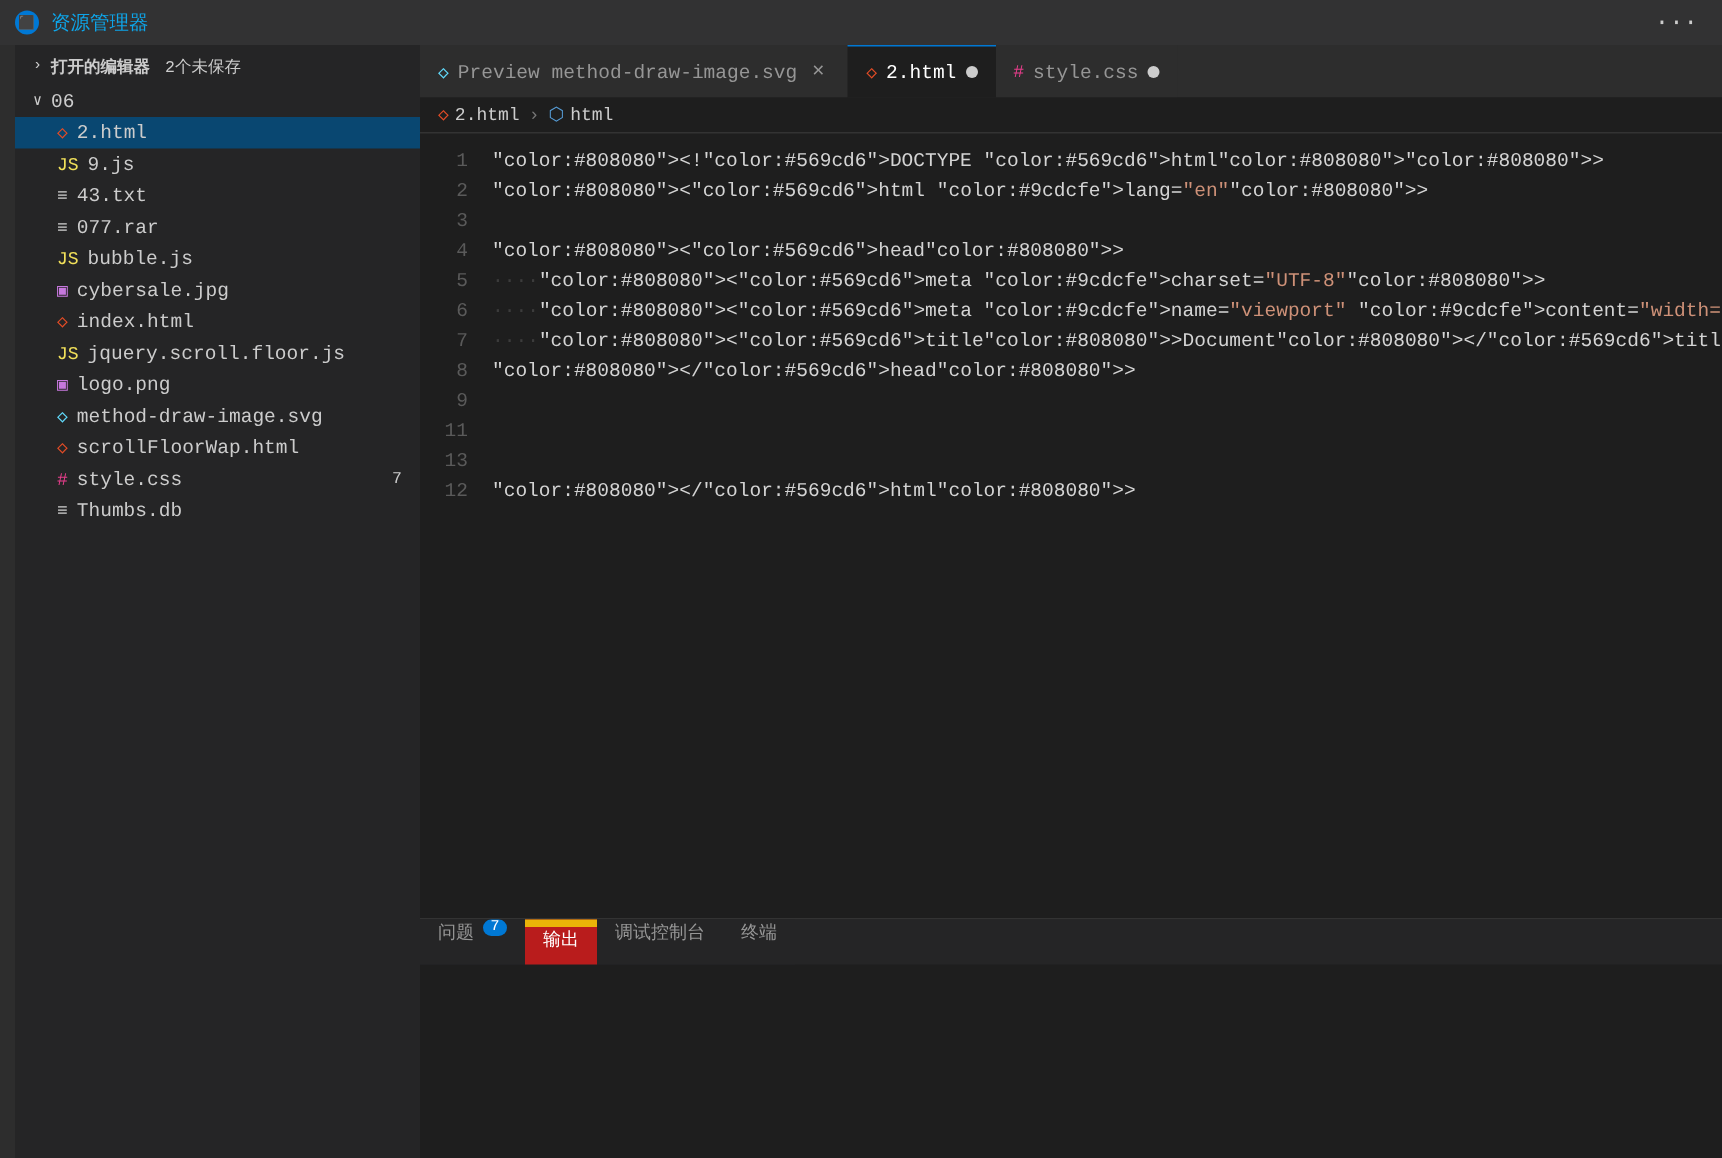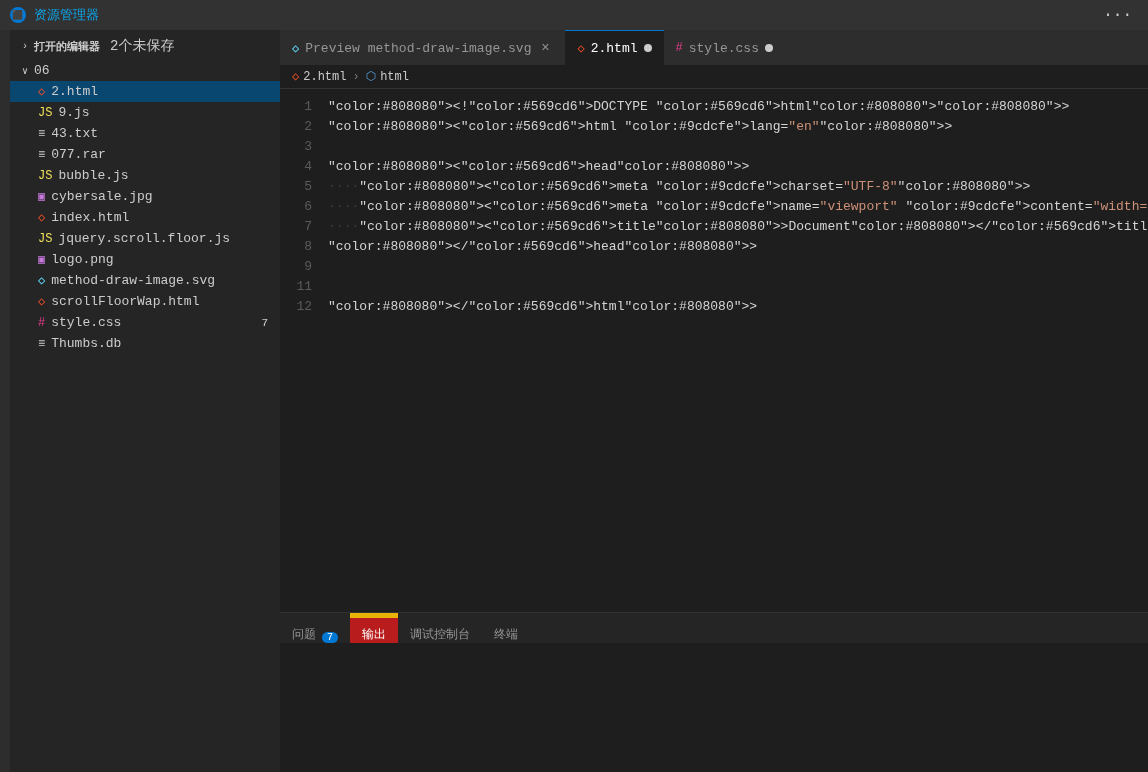--- a/index.html
+++ b/index.html
@@ -96,21 +96,21 @@
       color: #cccccc;
       font-size: 10px;
     }
     .open-editors-label {
       color: #cccccc;
       font-size: 11px;
       font-weight: 600;
     }
     .unsaved-badge {
       color: #cccccc;
-      font-size: 14px;
+      font-size: 11px;
       margin-left: 4px;
     }
     .sidebar-files {
       flex: 1;
       overflow-y: auto;
       overflow-x: hidden;
     }
     .folder-item {
       padding: 3px 12px 3px 12px;
       display: flex;
@@ -251,21 +251,21 @@
     }
     .panel-tabs {
       display: flex;
       background: #252526;
       height: 30px;
       align-items: flex-end;
       flex-shrink: 0;
     }
     .panel-tab {
       display: flex;
-      align-items: flex-end;
+      align-items: flex-start;
       gap: 6px;
       padding: 0 12px;
       height: 30px;
       background: #252526;
       cursor: pointer;
       font-size: 12px;
       color: #969696;
     }
     .panel-tab.active {
       background: #b91c1c;
@@ -442,20 +442,24 @@
         <div class="code-line">
           <span class="line-number">8</span>
           <span class="line-content"><span style="&lt;span">"color:#808080"</span>&gt;&lt;/<span style="&lt;span">"color:#569cd6"</span>&gt;head<span style="&lt;span">"color:#808080"</span>&gt;&gt;</span>
         </div>
         <div class="code-line">
           <span class="line-number">9</span>
           <span class="line-content">&nbsp;</span>
         </div>
         <div class="code-line">
           <span class="line-number">11</span>
+          <span class="line-content">&nbsp;</span>
+        </div>
+        <div class="code-line">
+          <span class="line-number">13</span>
           <span class="line-content">&nbsp;</span>
         </div>
         <div class="code-line">
           <span class="line-number">12</span>
           <span class="line-content"><span style="&lt;span">"color:#808080"</span>&gt;&lt;/<span style="&lt;span">"color:#569cd6"</span>&gt;html<span style="&lt;span">"color:#808080"</span>&gt;&gt;</span>
         </div>
       </div>
 
     <div class="bottom-panel">
       <div class="panel-tabs">

